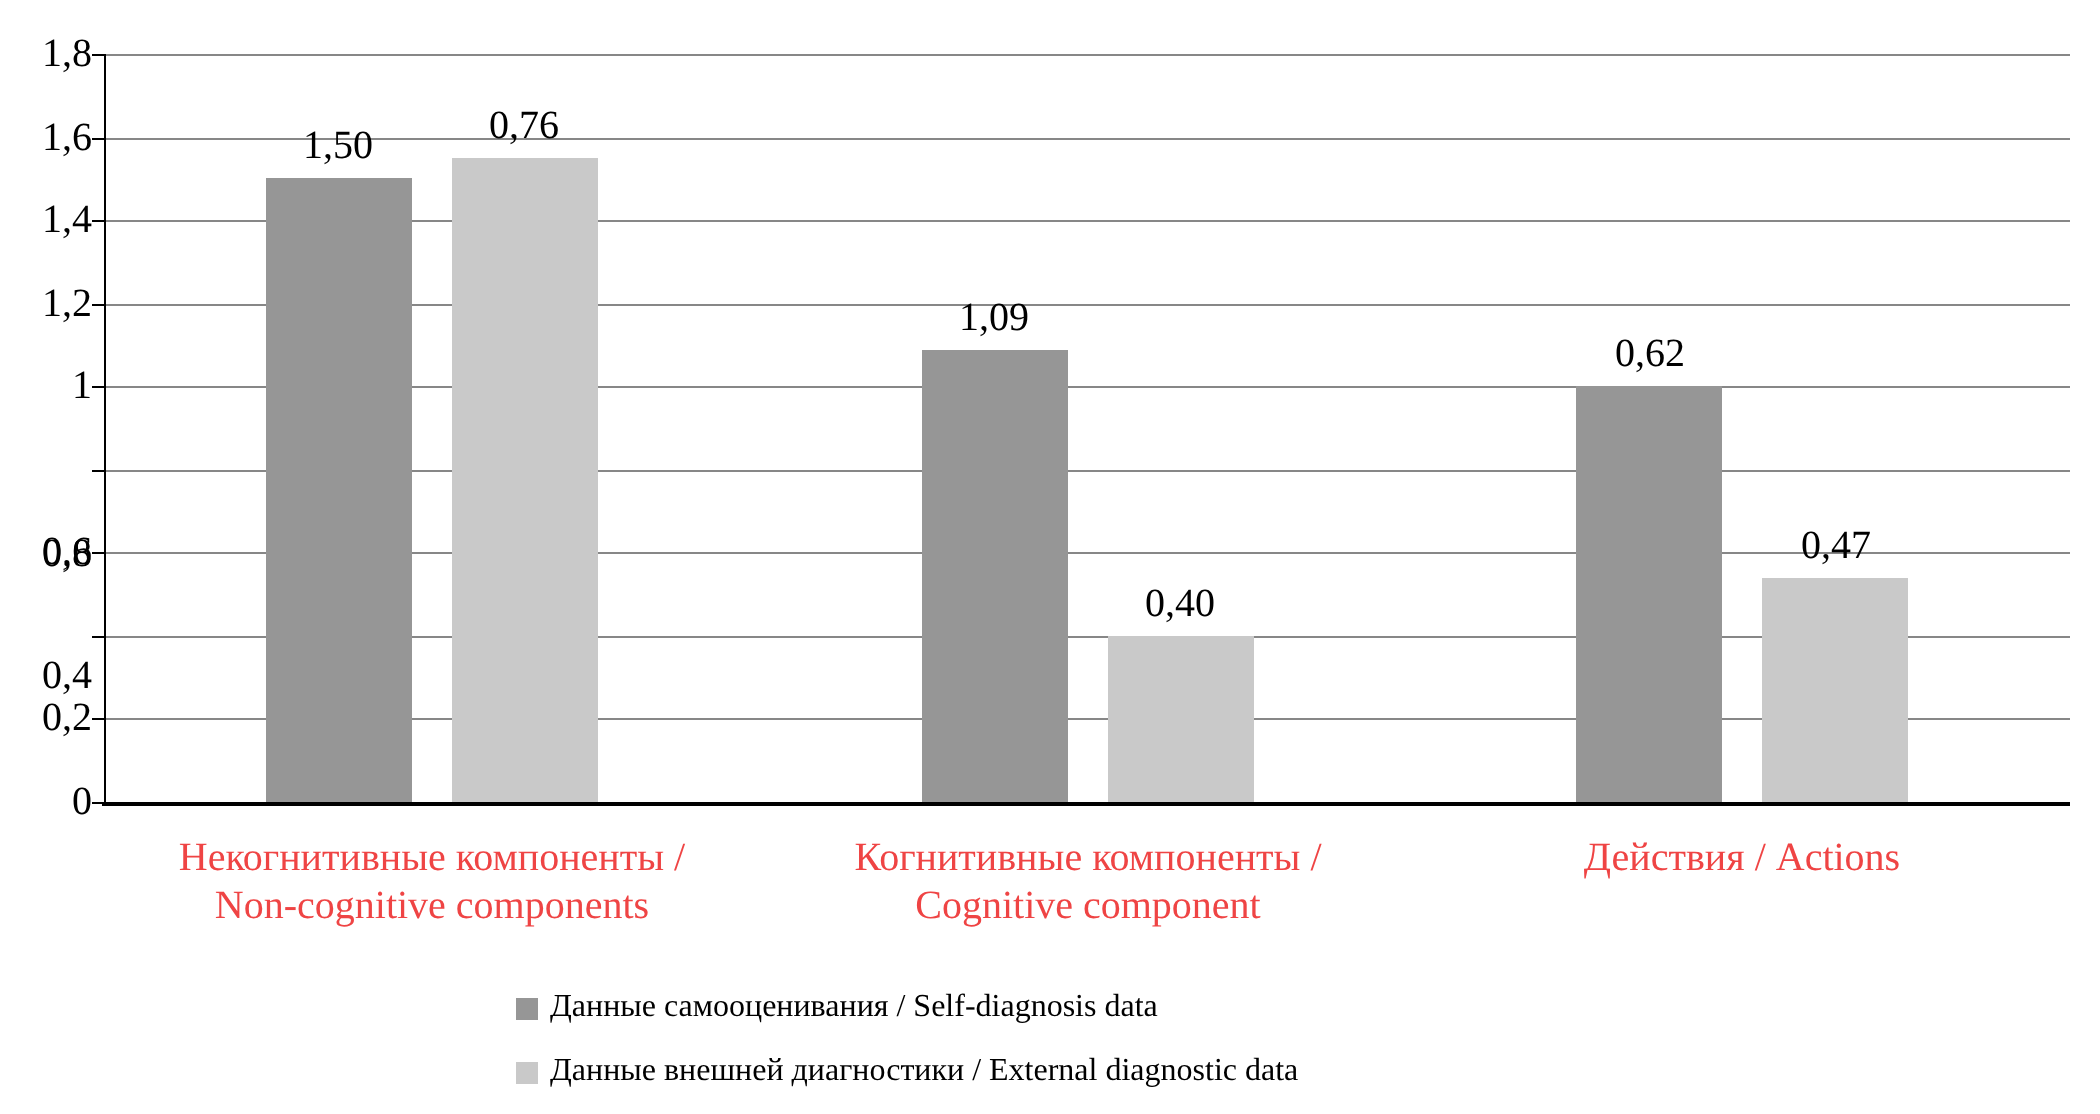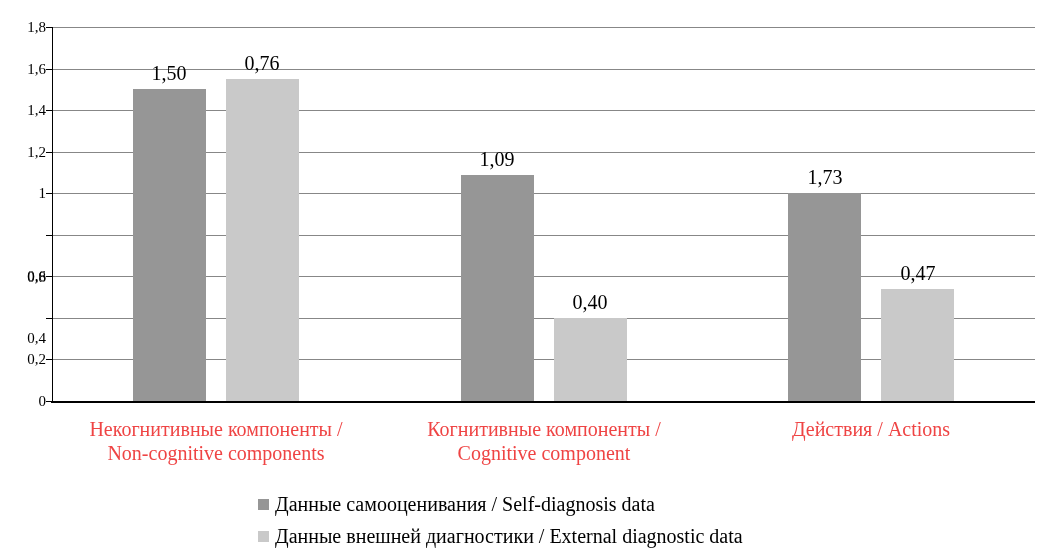--- a/index.html
+++ b/index.html
@@ -9,21 +9,21 @@
     height: 557px;
     background: #ffffff;
     font-family: "Liberation Serif", "DejaVu Serif", serif;
     color: #000000;
     overflow: hidden;
   }
   .y-tick-label {
     position: absolute;
     width: 44px;
     text-align: right;
-    font-size: 15px;
+    font-size: 20px;
     line-height: 20px;
     color: #000;
   }
   .gridline {
     position: absolute;
     height: 1px;
     background: #878787;
   }
   .tick-mark {
     position: absolute;
@@ -63,21 +63,21 @@
     align-items: center;
     height: 24px;
   }
   .legend-marker {
     width: 11px;
     height: 11px;
     margin-right: 6px;
     flex: 0 0 auto;
   }
   .legend-label {
-    font-size: 20px;
+    font-size: 16px;
     line-height: 24px;
     white-space: nowrap;
   }
 </style>
 </head>
 <body>
 
 <div class="chart-root">
   <div id="yaxis-layer">
       <div class="tick-mark" style="left: 46px; top: 401px;"></div>
@@ -115,21 +115,21 @@
   <div id="bars-layer">
       <div class="bar" style="left: 133px; top: 89px; width: 73px; height: 312px; background: rgb(150, 150, 150);"></div>
       <div class="bar-value-label" style="left: 129px; top: 62px;">1,50</div>
       <div class="bar" style="left: 226px; top: 79px; width: 73px; height: 322px; background: rgb(201, 201, 201);"></div>
       <div class="bar-value-label" style="left: 222px; top: 52px;">0,76</div>
       <div class="bar" style="left: 461px; top: 175px; width: 73px; height: 226px; background: rgb(150, 150, 150);"></div>
       <div class="bar-value-label" style="left: 457px; top: 148px;">1,09</div>
       <div class="bar" style="left: 554px; top: 318px; width: 73px; height: 83px; background: rgb(201, 201, 201);"></div>
       <div class="bar-value-label" style="left: 550px; top: 291px;">0,40</div>
       <div class="bar" style="left: 788px; top: 193px; width: 73px; height: 208px; background: rgb(150, 150, 150);"></div>
-      <div class="bar-value-label" style="left: 785px; top: 166px;">1,73</div>
+      <div class="bar-value-label" style="left: 785px; top: 166px;">0,62</div>
       <div class="bar" style="left: 881px; top: 289px; width: 73px; height: 112px; background: rgb(201, 201, 201);"></div>
       <div class="bar-value-label" style="left: 878px; top: 262px;">0,47</div>
     </div>
   <div id="yaxis-line" class="y-axis-line" style="left: 52px; top: 27px; height: 375px;"></div>
   <div id="xaxis-line" class="x-axis-line" style="left: 51px; top: 401px; width: 984px;"></div>
   <div id="xlabels-layer">
       <div class="category-label" style="left: 52px; top: 417px; width: 328px;">Некогнитивные компоненты /<br>Non-cognitive components</div>
       <div class="category-label" style="left: 380px; top: 417px; width: 328px;">Когнитивные компоненты /<br>Cognitive component</div>
       <div class="category-label" style="left: 707px; top: 417px; width: 328px;">Действия / Actions</div>
     </div>

